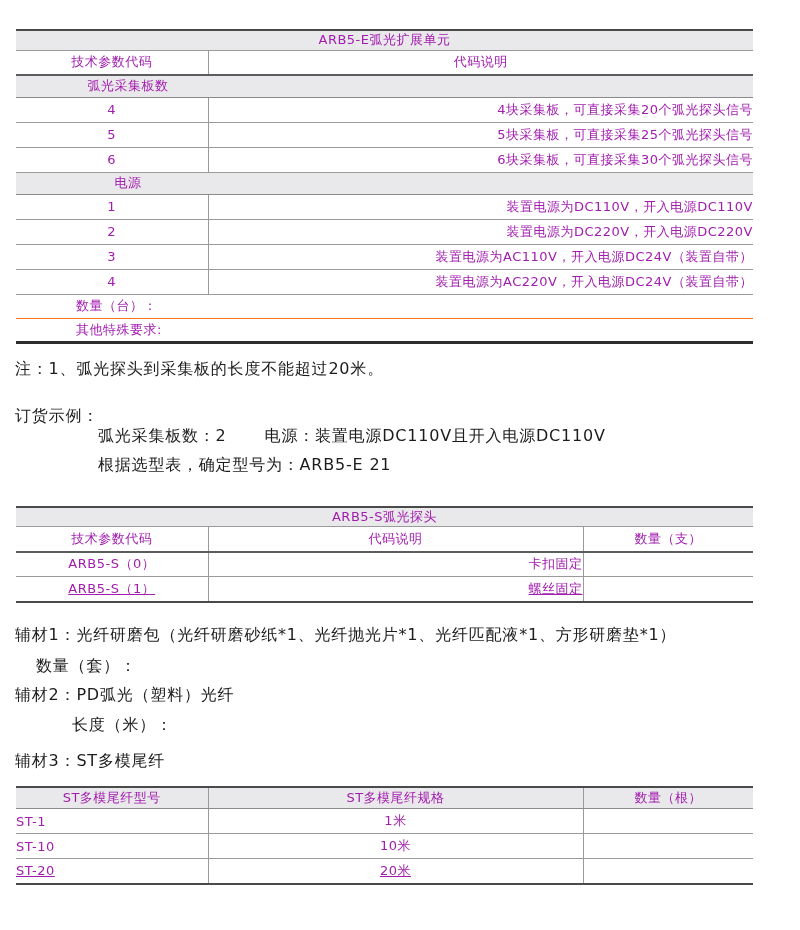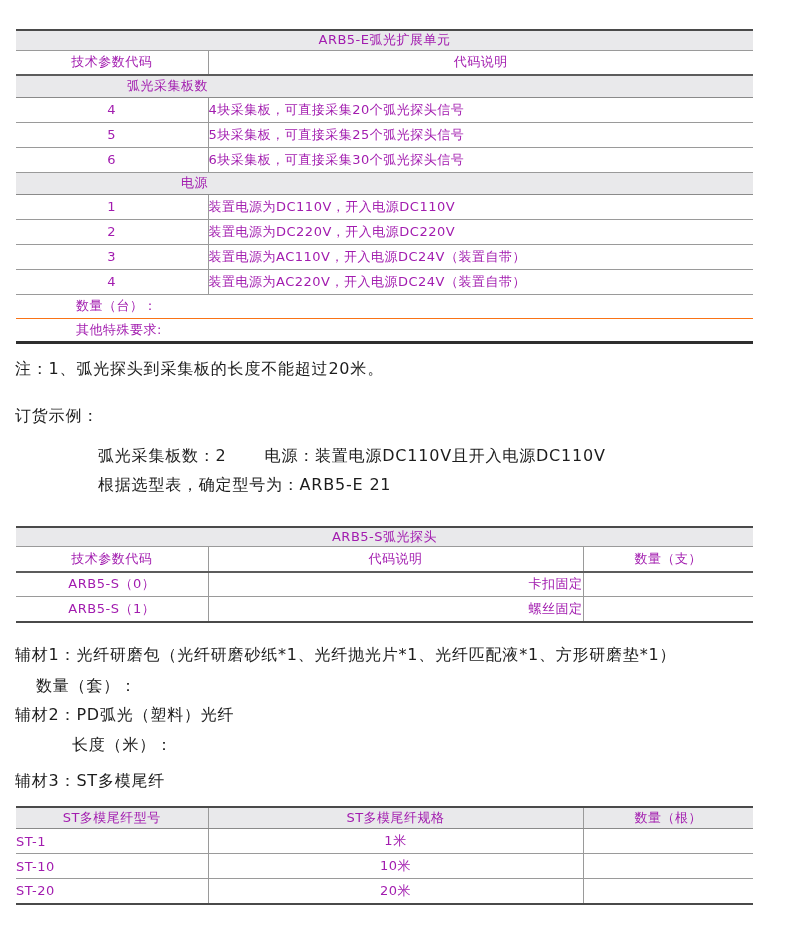--- a/index.html
+++ b/index.html
@@ -41,49 +41,50 @@
     border-bottom: 2px solid #5c5c5c;
   }
   tr.section-row td {
     background: #e9e9eb;
     height: 22px;
     border-top: 1px solid #8a8a8a;
     border-bottom: 1px solid #8a8a8a;
   }
   tr.section-row .section-label {
     width: 192px;
-    text-align: right;
+    text-align: center;
+    margin-left: 16px;
   }
   tr.data-row td { height: 25px; border-bottom: 1px solid #9a9a9a; }
-  tr.data-row:last-child td { border-bottom: none; }
+  tr.data-row:last-child td { border-bottom: none; text-decoration: underline; }
   td.vdiv { border-right: 1px solid #9a9a9a; }
   tr.header-row td.vdiv { border-right: 1px solid #9a9a9a; }
   td.center { text-align: center; }
-  td.desc { text-align: left; padding-left: 32px; }
+  td.desc { text-align: right; padding-left: 32px; }
   td.desc2 { text-align: right; padding-left: 28px; }
   td.model { text-align: left; padding-left: 56px; }
   tr.footer-row td {
     height: 24px;
     padding-left: 60px;
     text-align: left;
     border-bottom: 1px solid #f97316;
   }
   tr.footer-row:last-child td { border-bottom: none; }
 
   
   .textline {
     font-size: 16px;
     letter-spacing: 0.8px;
     line-height: 20px;
     color: #1c1c1c;
     white-space: pre;
   }
   #note-line       { margin: 15px 0 0 15px; }
   #order-label     { margin: 27px 0 0 15px; }
-  #order-line1     { margin: 20px 0 0 98px; display: flex; gap: 38px; }
+  #order-line1     { margin: 0 0 0 98px; display: flex; gap: 38px; }
   #order-line2     { margin: 9px 0 0 98px; }
   #tbl2-wrap       { margin-top: 31px; }
   #mat1-line       { margin: 22px 0 0 15px; }
   #mat1-qty-line   { margin: 11px 0 0 36px; }
   #mat2-line       { margin: 9px 0 0 15px; }
   #mat2-len-line   { margin: 10px 0 16px 72px; }
   #mat3-line       { margin: 8px 16px 0 15px; }
   #tbl3-wrap       { margin-top: 15px; }
   #tbl1-wrap       { padding-top: 29px; }
 </style>

